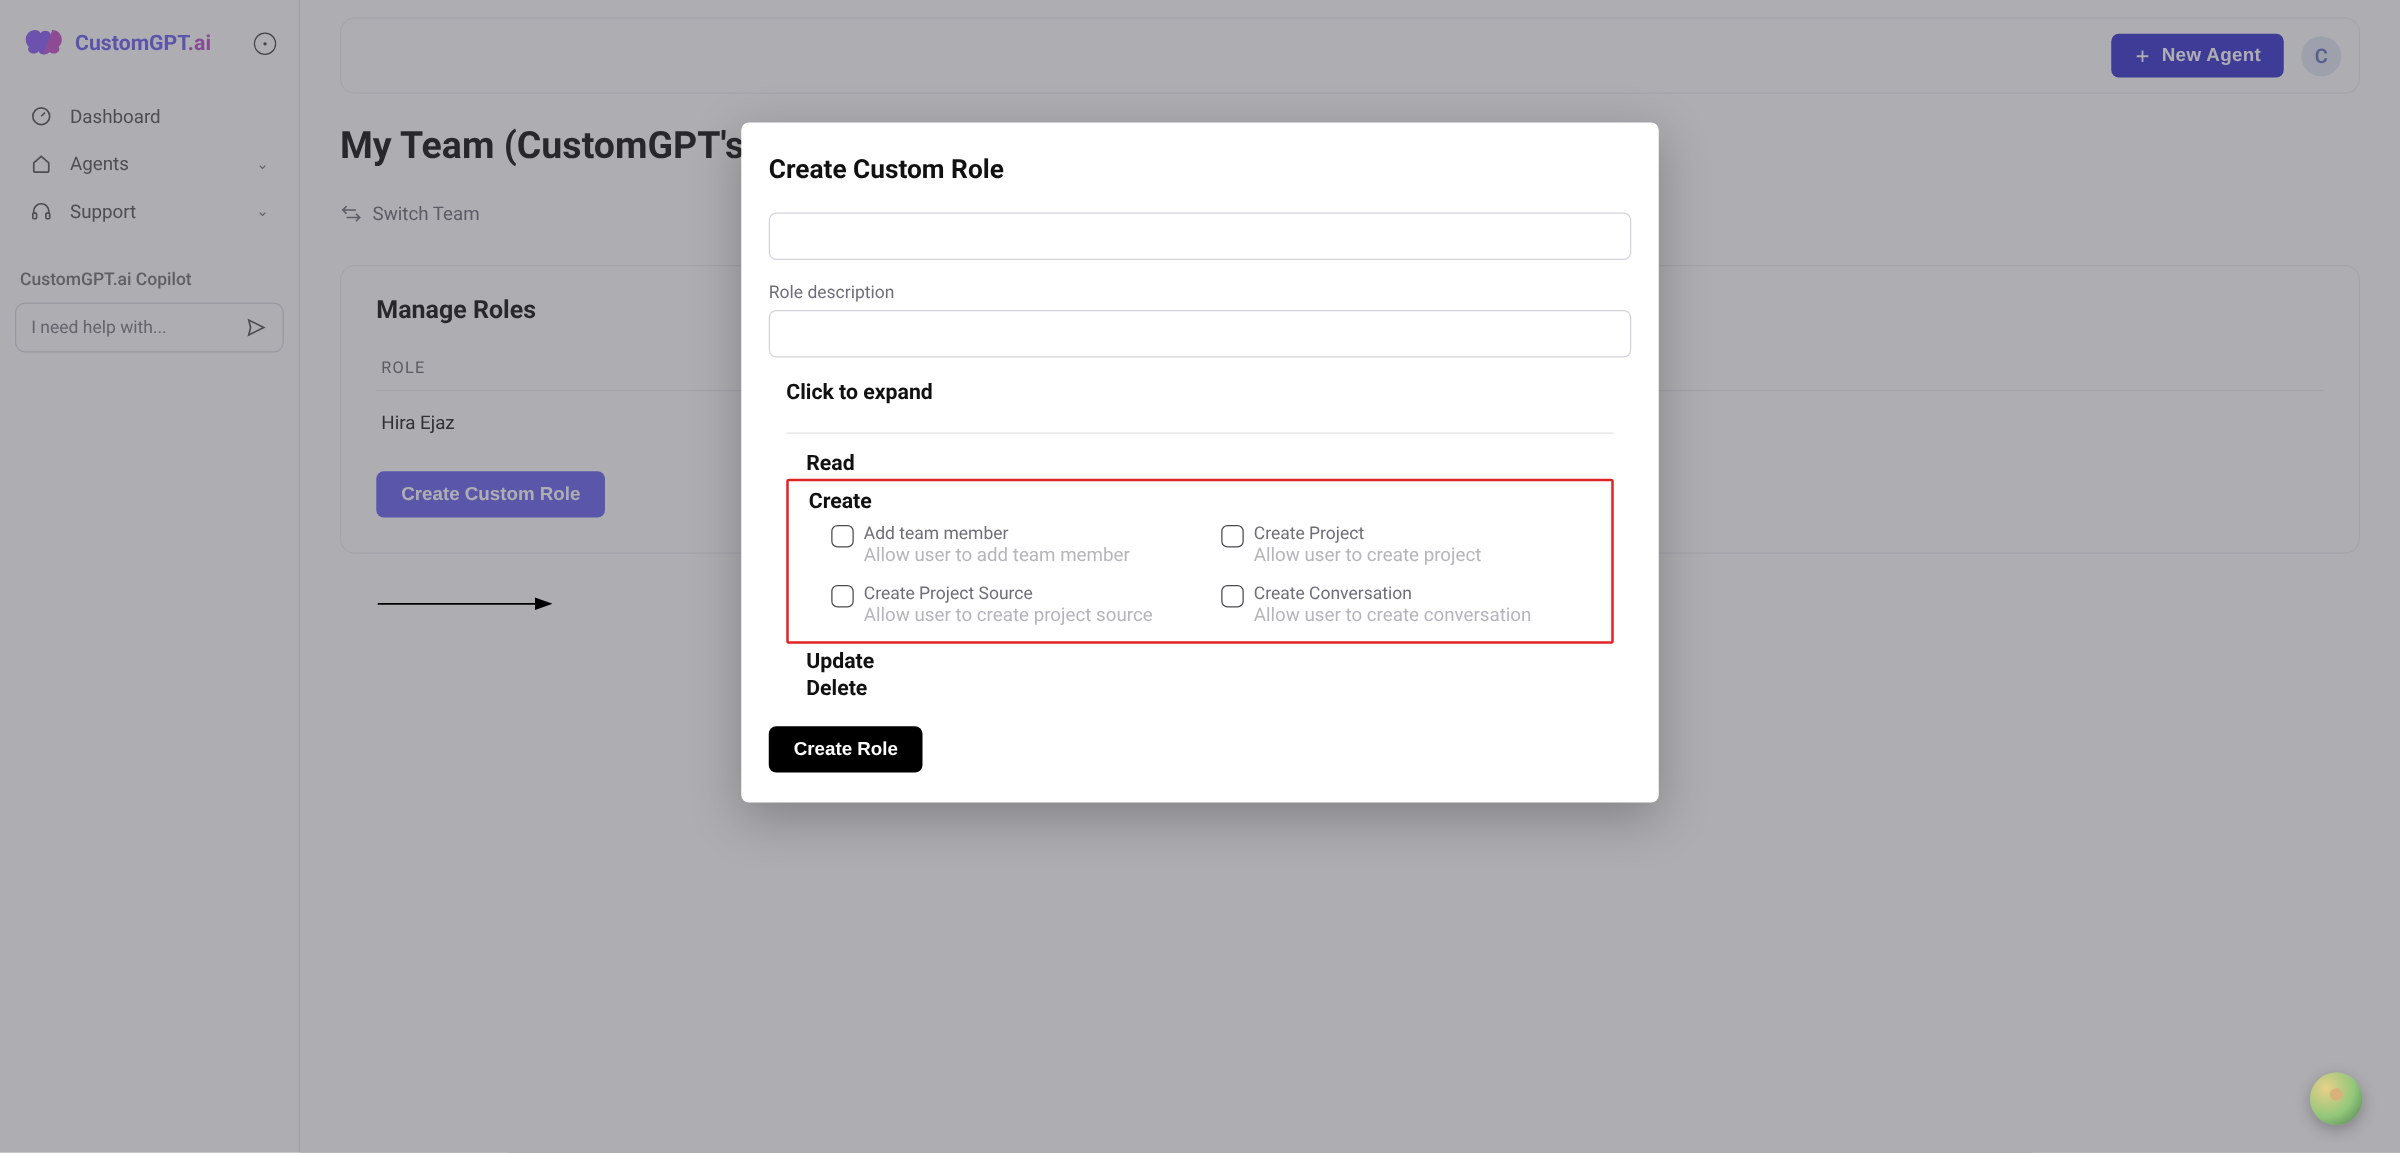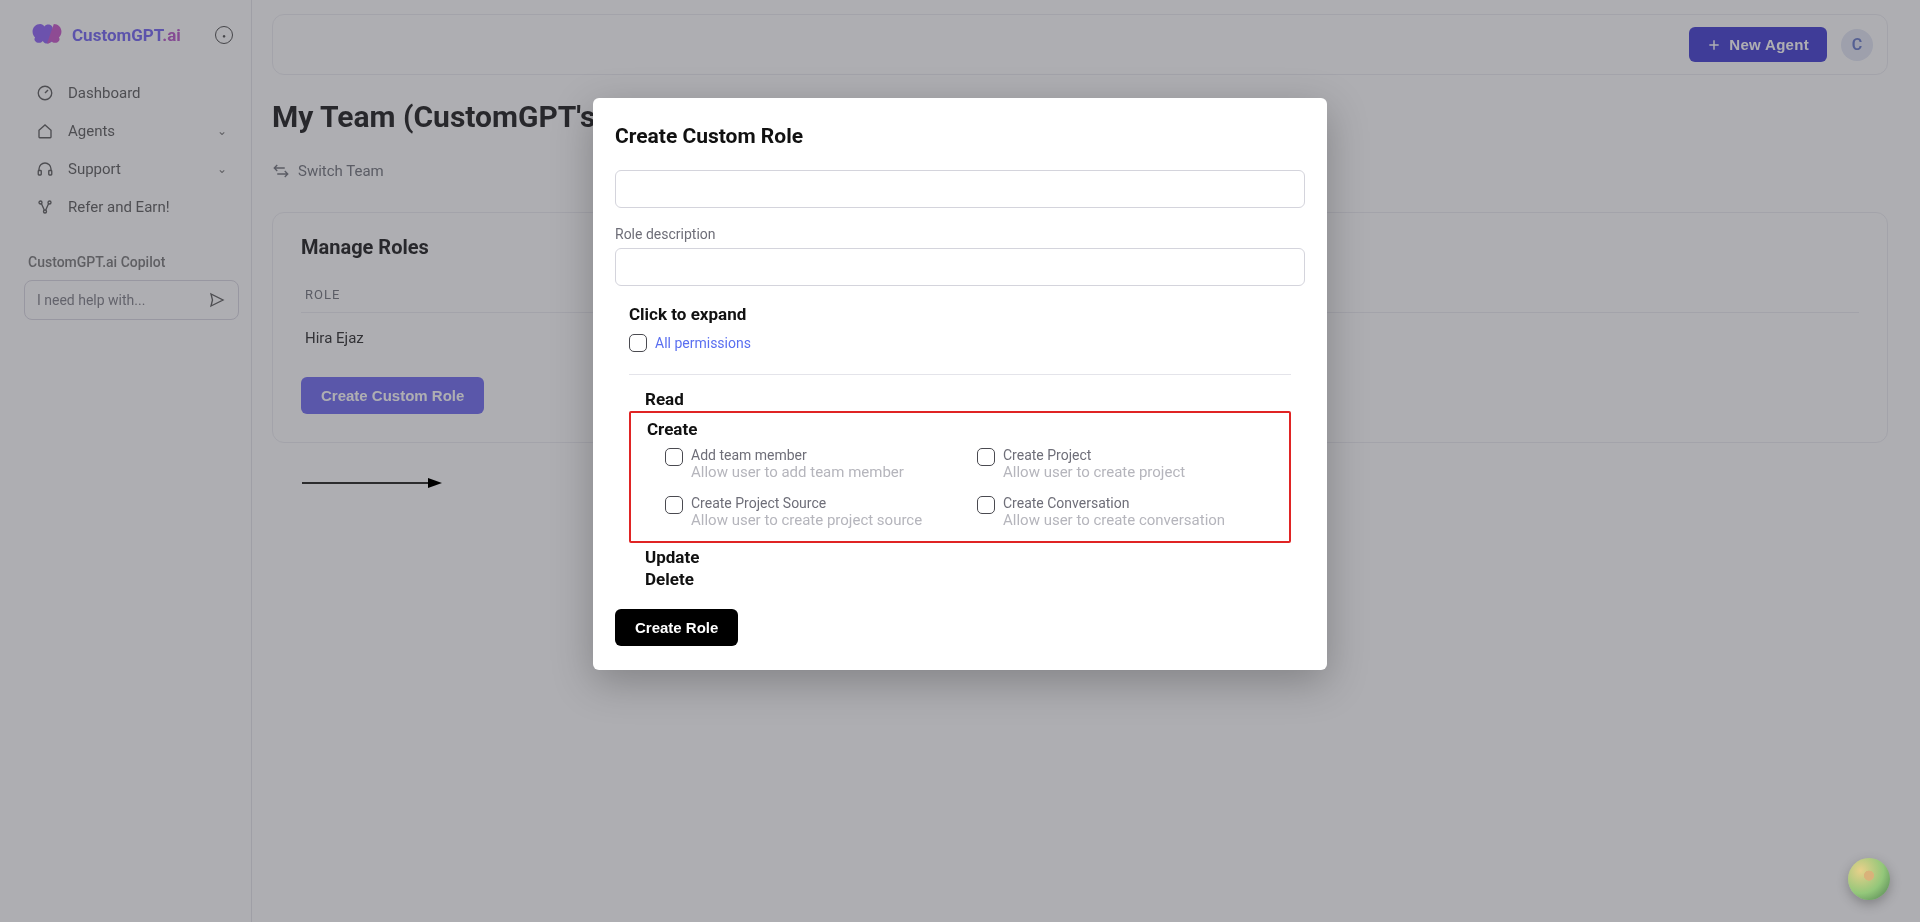--- a/index.html
+++ b/index.html
@@ -1,19 +1,19 @@
 <!DOCTYPE html>
 <html><head>
 <meta charset="utf-8">
 <style>
 * { box-sizing: border-box; margin: 0; padding: 0; }
 body { font-family: -apple-system, BlinkMacSystemFont, "Segoe UI", Roboto, Arial, sans-serif; background: #fff; color: #111; width: 1920px; height: 922px; overflow: hidden; position: relative; }
 
 
-.sidebar { position: absolute; left: 12px; top: 0; width: 240px; height: 100%; border-right: 1px solid #e5e5e9; background: #fff; padding: 20px 12px; }
+.sidebar { position: absolute; left: 0; top: 0; width: 240px; height: 100%; border-right: 1px solid #e5e5e9; background: #fff; padding: 20px 12px; }
 .logo-row { display: flex; align-items: center; gap: 8px; margin-bottom: 24px; padding: 0 6px; }
 .logo-mark { width: 34px; height: 30px; }
 .logo-text { font-size: 17px; font-weight: 700; }
 .logo-text .p1 { color: #6d5ef3; }
 .logo-text .p2 { color: #b64fc8; }
 .logo-collapse { margin-left: auto; width: 18px; height: 18px; border: 1.5px solid #444; border-radius: 50%; display: flex; align-items: center; justify-content: center; font-size: 6px; color:#444;}
 
 .nav { list-style: none; }
 .nav li { display: flex; align-items: center; gap: 14px; padding: 10px 12px; color: #555; font-size: 15px; cursor: pointer; border-radius: 6px; }
 .nav li .nav-icon { width: 18px; height: 18px; stroke: #555; flex: 0 0 18px;}
@@ -101,29 +101,20 @@
     </li>
     <li>
       <svg class="nav-icon" viewBox="0 0 24 24" fill="none" stroke-width="1.8">
           <path d="M4 14v-2a8 8 0 0 1 16 0v2"></path>
           <rect x="3" y="14" width="4" height="6" rx="1"></rect>
           <rect x="17" y="14" width="4" height="6" rx="1"></rect>
         </svg>
       <span>Support</span>
       <span class="chev">⌄</span>
     </li>
-    <li>
-      <svg class="nav-icon" viewBox="0 0 24 24" fill="none" stroke-width="1.8">
-          <circle cx="6" cy="6" r="2"></circle>
-          <circle cx="18" cy="6" r="2"></circle>
-          <circle cx="12" cy="18" r="2"></circle>
-          <path d="M7 7l4 9M17 7l-4 9"></path>
-        </svg>
-      <span>Refer and Earn!</span>
-    </li>
   </ul>
 
   <div class="copilot-label">CustomGPT.ai Copilot</div>
   <div class="copilot-box">
     <span>I need help with...</span>
     <svg class="send" viewBox="0 0 24 24" fill="none" stroke-width="1.8">
         <path d="M4 20l16-8L4 4l2 8z"></path>
       </svg>
   </div>
 </aside>
@@ -164,24 +155,20 @@
   <div class="modal">
     <h2>Create Custom Role</h2>
 
     <input class="text-input" style="">
 
     <div class="field-label">Role description</div>
     <input class="text-input" style="">
 
     <div class="perm-block">
       <div class="perm-heading">Click to expand</div>
-      <div class="all-perm">
-        <span class="cb-sm"></span>
-        <a href="#">All permissions</a>
-      </div>
 
       <hr class="hr">
 
       <div class="cat" style="padding-left:16px;">Read</div>
 
       <div class="red-box">
         <div class="cat" style="padding-left:16px;">Create</div>
         <div class="perm-grid" style="padding-left:34px; padding-right:14px;">
           <div class="perm">
             <span class="cb"></span>

